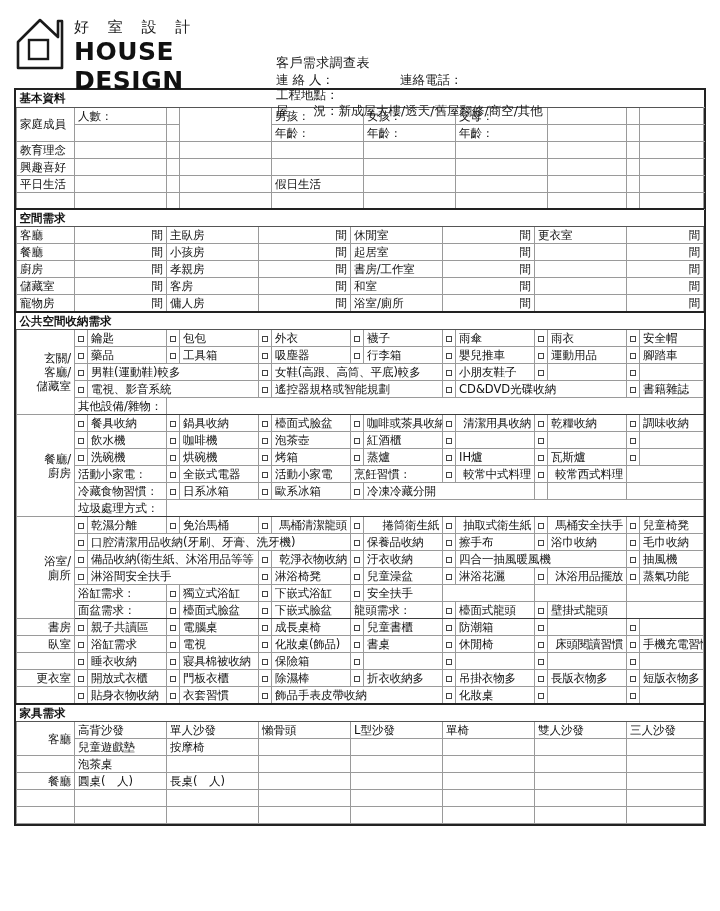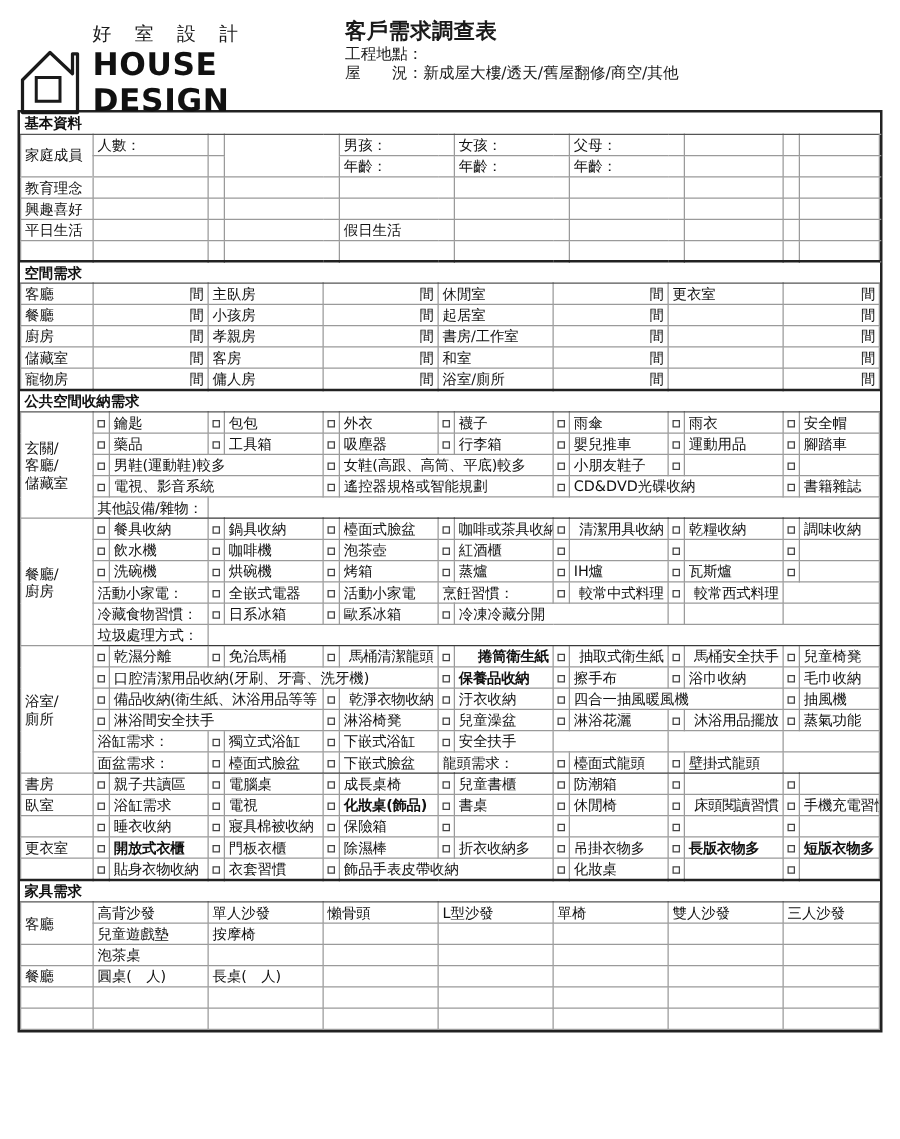--- a/index.html
+++ b/index.html
@@ -7,28 +7,28 @@
   body{
     width:720px;height:911px;
     font-family:"DejaVu Sans","Liberation Sans",sans-serif;
     color:#111;
     -webkit-font-smoothing:none;
   }
   .page{position:relative;width:720px;height:911px;box-sizing:border-box;}
 
   
   .header{display:flex;align-items:flex-start;padding:14px 0 0 14px;height:88px;box-sizing:border-box;}
-  .logo-block{display:flex;align-items:flex-end;width:262px;flex:0 0 262px;}
+  .logo-block{display:flex;align-items:flex-start;width:262px;flex:0 0 262px;}
   .logo-mark{width:52px;height:58px;flex:0 0 52px;margin-top:2px;}
   .logo-text{margin-left:8px;padding-top:4px;}
   .logo-cn{font-size:15px;letter-spacing:7px;color:#1a1a1a;line-height:1.2;}
   .logo-en{font-size:25px;font-weight:bold;letter-spacing:.5px;color:#111;line-height:1.15;margin-top:2px;}
 
   .hdr-form{padding-top:4px;font-size:12.5px;line-height:15.5px;color:#1a1a1a;}
-  .hdr-title{font-weight:bold;font-size:17px;margin-bottom:1px;letter-spacing:.4px;}
+  .hdr-title{font-weight:normal;font-size:13px;margin-bottom:1px;letter-spacing:.4px;margin-top:37px;}
   .hdr-row{white-space:nowrap;}
   .lbl-sp{display:inline-block;width:58px;}
   .gap{display:inline-block;width:66px;}
 
   
   .sheet{
     margin:0 14px;
     border:2.5px solid #222;
     box-sizing:border-box;
     width:692px;
@@ -48,32 +48,32 @@
   .sec-hd{
     font-weight:bold;font-size:12.5px;
     border-left:none!important;border-right:none!important;
     border-top:2.2px solid #222!important;
     border-bottom:1px solid #555!important;
     height:19px;padding-left:5px;
   }
   .sec-hd.first{border-top:none!important;}
   .thick-b{border-bottom:1.8px solid #3a3a3a!important;}
   .thick-t{border-top:1.8px solid #3a3a3a!important;}
-  .rowlbl{text-align:left;font-size:12px;}
+  .rowlbl{text-align:right;font-size:12px;}
   .ctr{text-align:right;}
   .rt{text-align:right;padding-right:4px;}
   .nb-b{border-bottom:none!important;}
   .nb-t{border-top:none!important;}
   .cb{ text-align:center; width:13px; font-size:11px; color:#333;}
   .cb span{
     display:inline-block;width:6px;height:6px;
     border:1px solid #444;box-sizing:border-box;background:#fff;
   }
   .tiny{font-size:8.3px;letter-spacing:-.2px;}
-  .tiny2{font-size:9.2px;letter-spacing:-.2px;font-weight:bold;}
+  .tiny2{font-size:9.2px;letter-spacing:-.2px;}
   .sm{font-size:10.3px;letter-spacing:-.1px;}
   .furn td{height:21px;font-size:12px;}
   .empty-row td{height:18px;}
 </style>
 </head>
 <body>
 
 <div class="page">
 
   <div class="header">
@@ -83,20 +83,23 @@
         <rect x="15" y="24" width="19" height="19" fill="none" stroke="#1a1a1a" stroke-width="2.4"></rect>
       </svg>
       <div class="logo-text">
         <div class="logo-cn">好 室 設 計</div>
         <div class="logo-en">HOUSE DESIGN</div>
       </div>
     </div>
 
     <div class="hdr-form">
       <div class="hdr-title">客戶需求調查表</div>
+      <div class="hdr-row">
+        <span class="lbl-sp">連 絡 人：</span><span class="gap"></span><span>連絡電話：</span>
+      </div>
       <div class="hdr-row">
         <span>工程地點：</span>
       </div>
       <div class="hdr-row">
         <span>屋　　況：</span><span>新成屋大樓/透天/舊屋翻修/商空/其他</span>
       </div>
     </div>
   </div>
 
   <div class="sheet">

